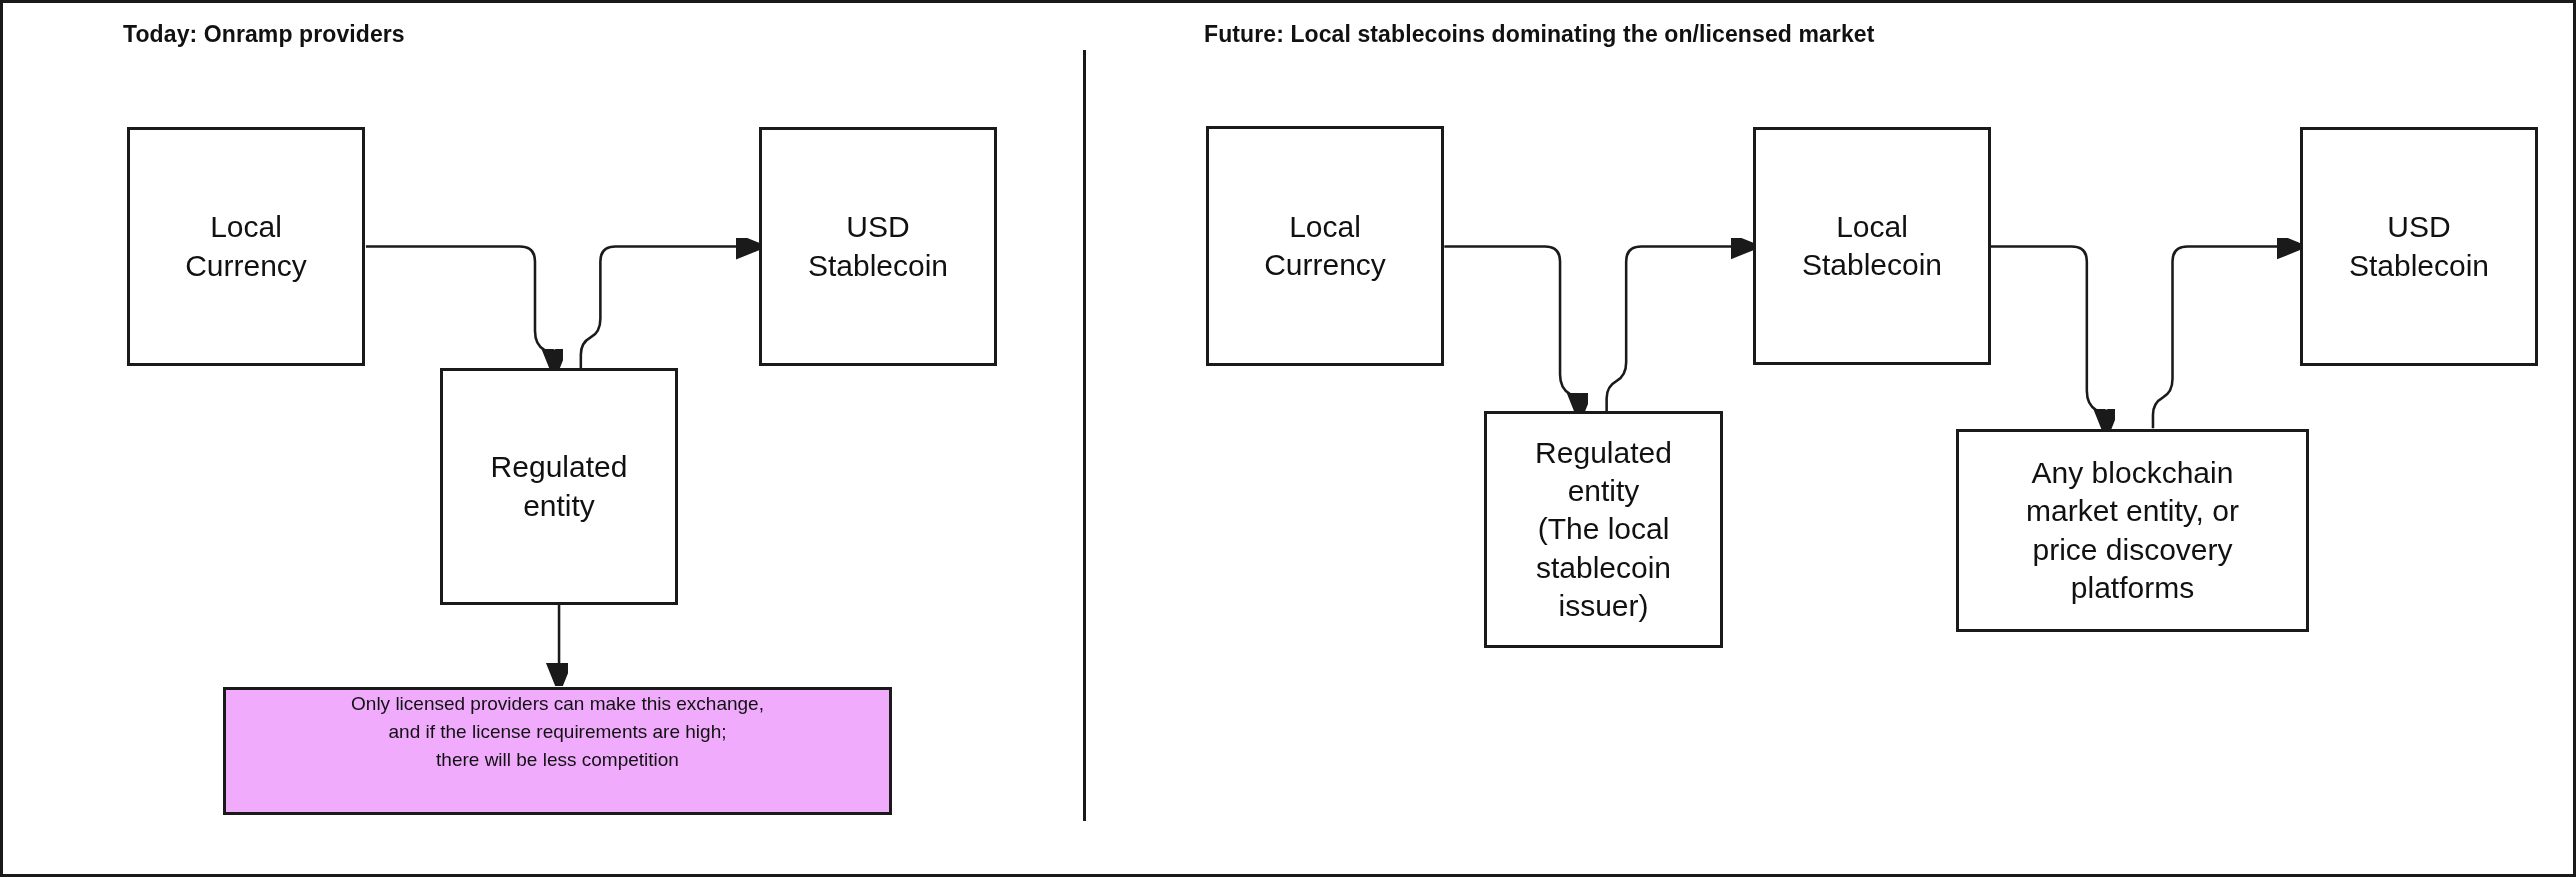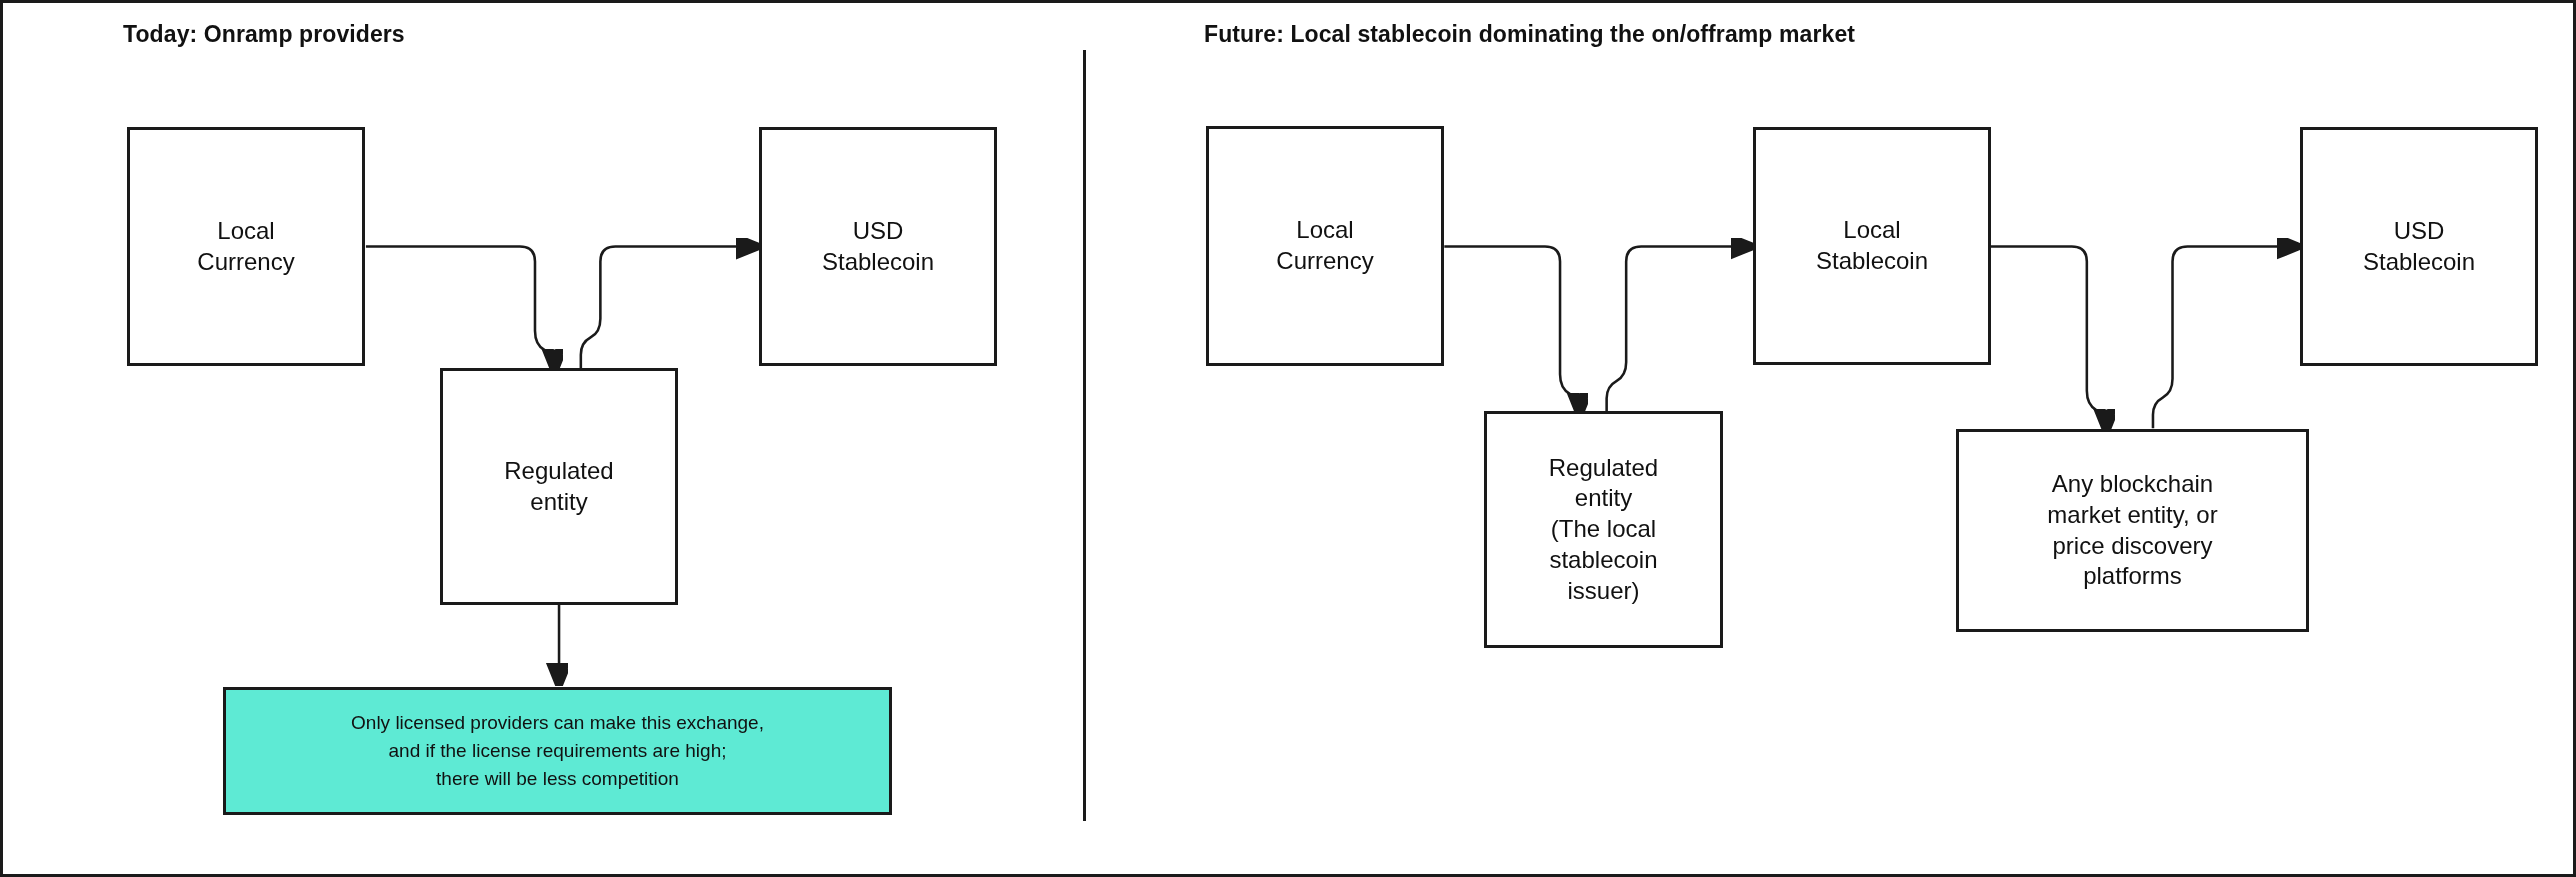--- a/index.html
+++ b/index.html
@@ -35,33 +35,32 @@
   .node{
     position:absolute;
     box-sizing:border-box;
     border:3px solid #1a1a1a;
     background:#ffffff;
     display:flex;
     align-items:center;
     justify-content:center;
     text-align:center;
     color:#111111;
-    font-size:24px;
+    font-size:30px;
     line-height:1.28;
     z-index:3;
   }
   .node .nlabel{white-space:pre-line;display:block;width:100%;}
 
   .note{
     position:absolute;
     box-sizing:border-box;
     border:3px solid #1a1a1a;
-    background:#5eead4;
+    background:#f0abfc;
     display:flex;
-    align-items:center;
     justify-content:center;
     text-align:center;
     color:#111111;
     font-size:19px;
     line-height:1.48;
     z-index:3;
   }
   .note .nlabel{white-space:pre-line;display:block;width:100%;}
 
   
@@ -86,21 +85,21 @@
     fill:none;stroke:#1a1a1a;stroke-width:3.4;
   }
 </style>
 </head>
 <body>
 
 <div id="canvas">
 
   <div class="panel-title" id="title-left">Today: Onramp providers</div>
 
-  <div class="panel-title" id="title-right">Future: Local stablecoin dominating the on/offramp market</div>
+  <div class="panel-title" id="title-right">Future: Local stablecoins dominating the on/licensed market</div>
 
   <div class="divider"></div>
 
   <svg id="edges" viewBox="0 0 3426 1167">
     <defs>
       <marker id="ah" markerWidth="9" markerHeight="9" refX="7.4" refY="3.4" orient="auto" markerUnits="strokeWidth">
         <path d="M0.3,0.3 L8,3.4 L0.3,6.5 L2.1,3.4 Z" fill="#1a1a1a" stroke="none"></path>
       </marker>
     </defs>
 

